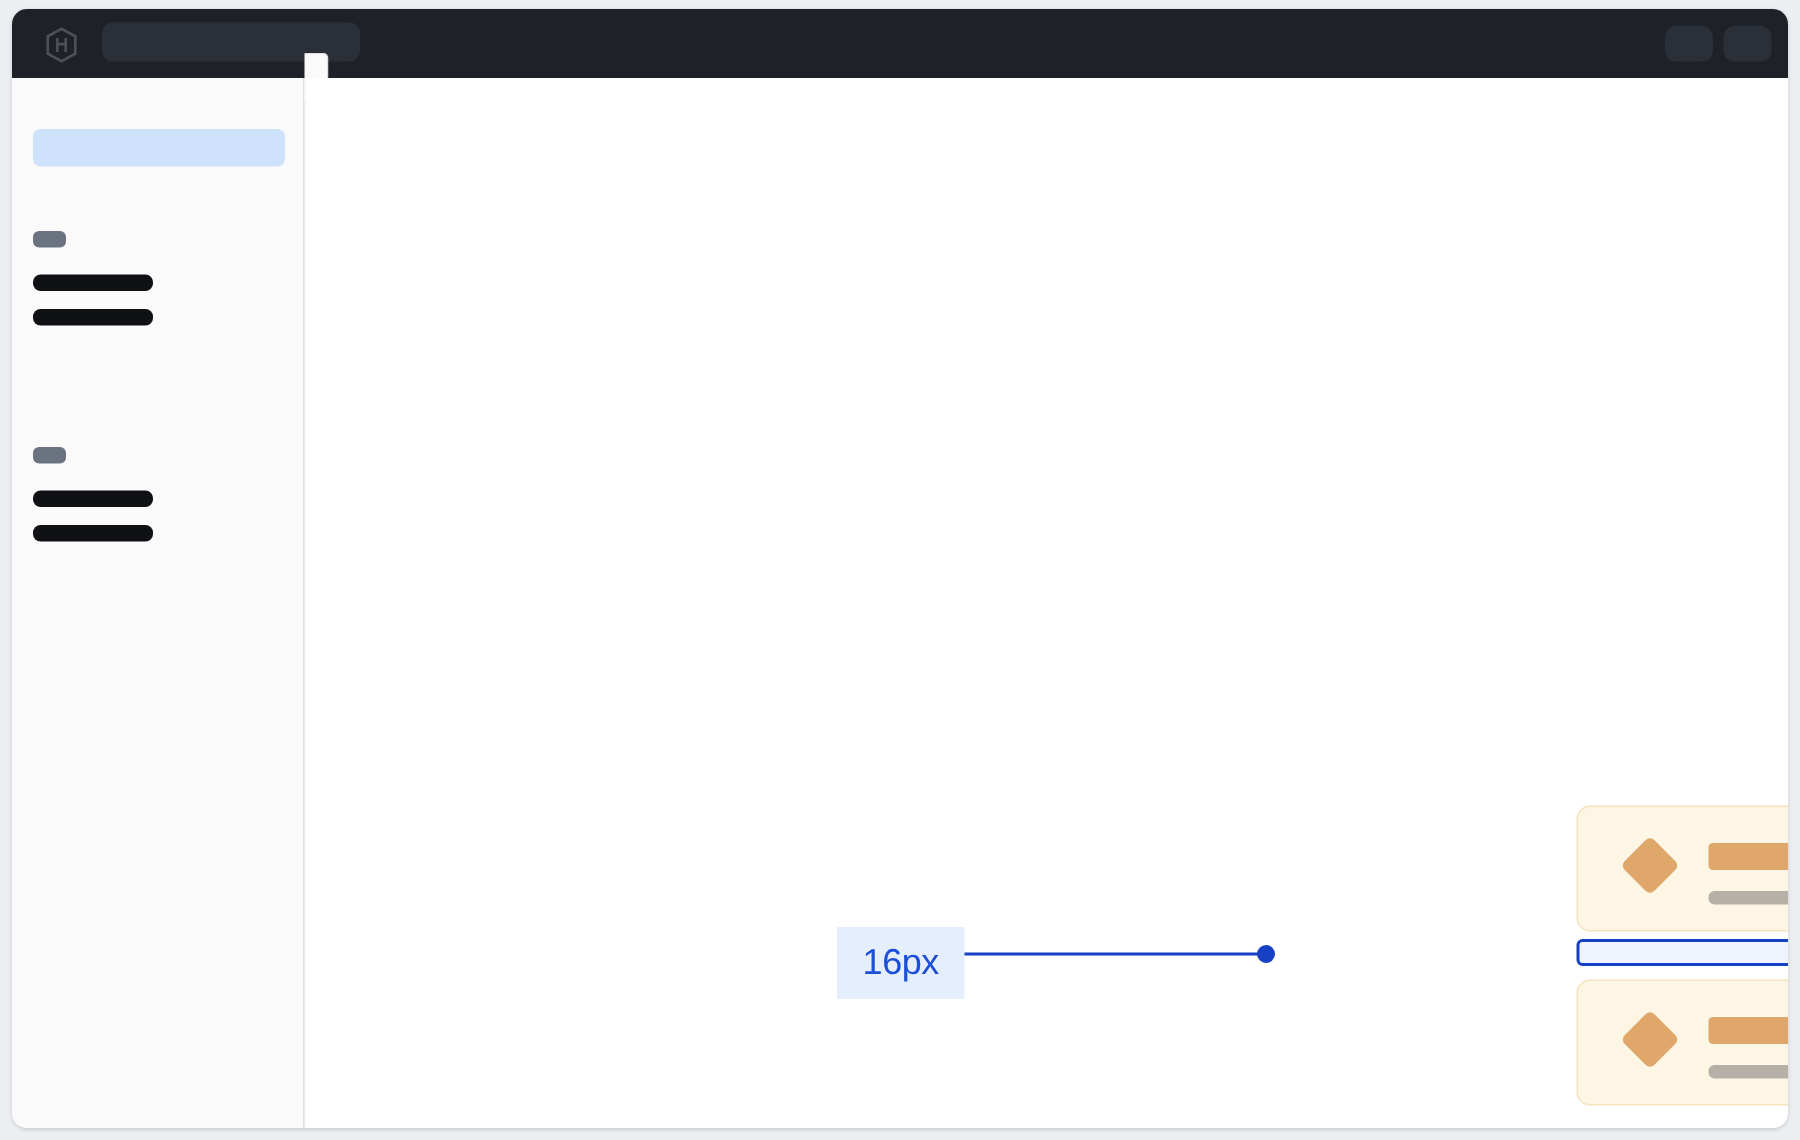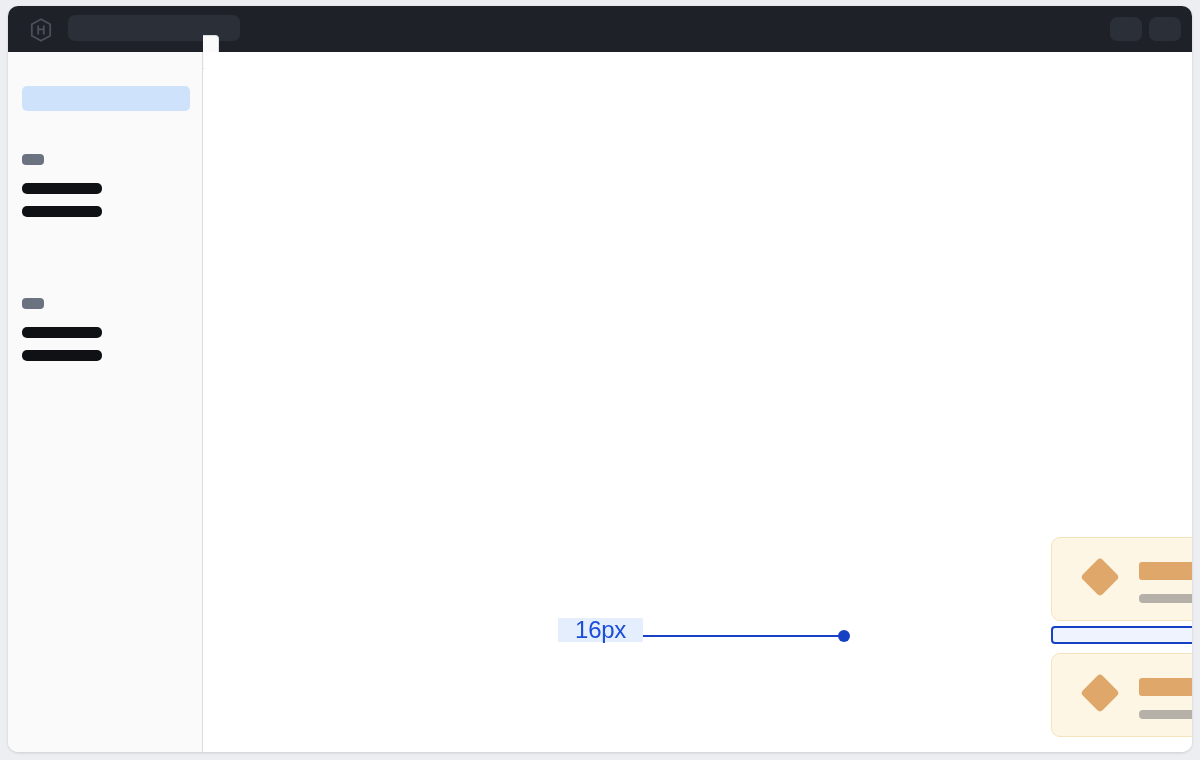--- a/index.html
+++ b/index.html
@@ -149,21 +149,21 @@
   #gap-dot {
     position: absolute;
     left: 634px; top: 578px;
     width: 12px; height: 12px;
     background: #1741c4;
     border-radius: 50%;
   }
   #gap-label {
     position: absolute;
     left: 354px; top: 566px;
-    width: 85px; height: 24px;
+    width: 85px; height: 48px;
     background: #e5eefc;
     border-radius: 1px;
     display: flex;
     align-items: center;
     justify-content: center;
     color: #1c4ed8;
     font-size: 24px;
     letter-spacing: -0.3px;
   }
 </style>

